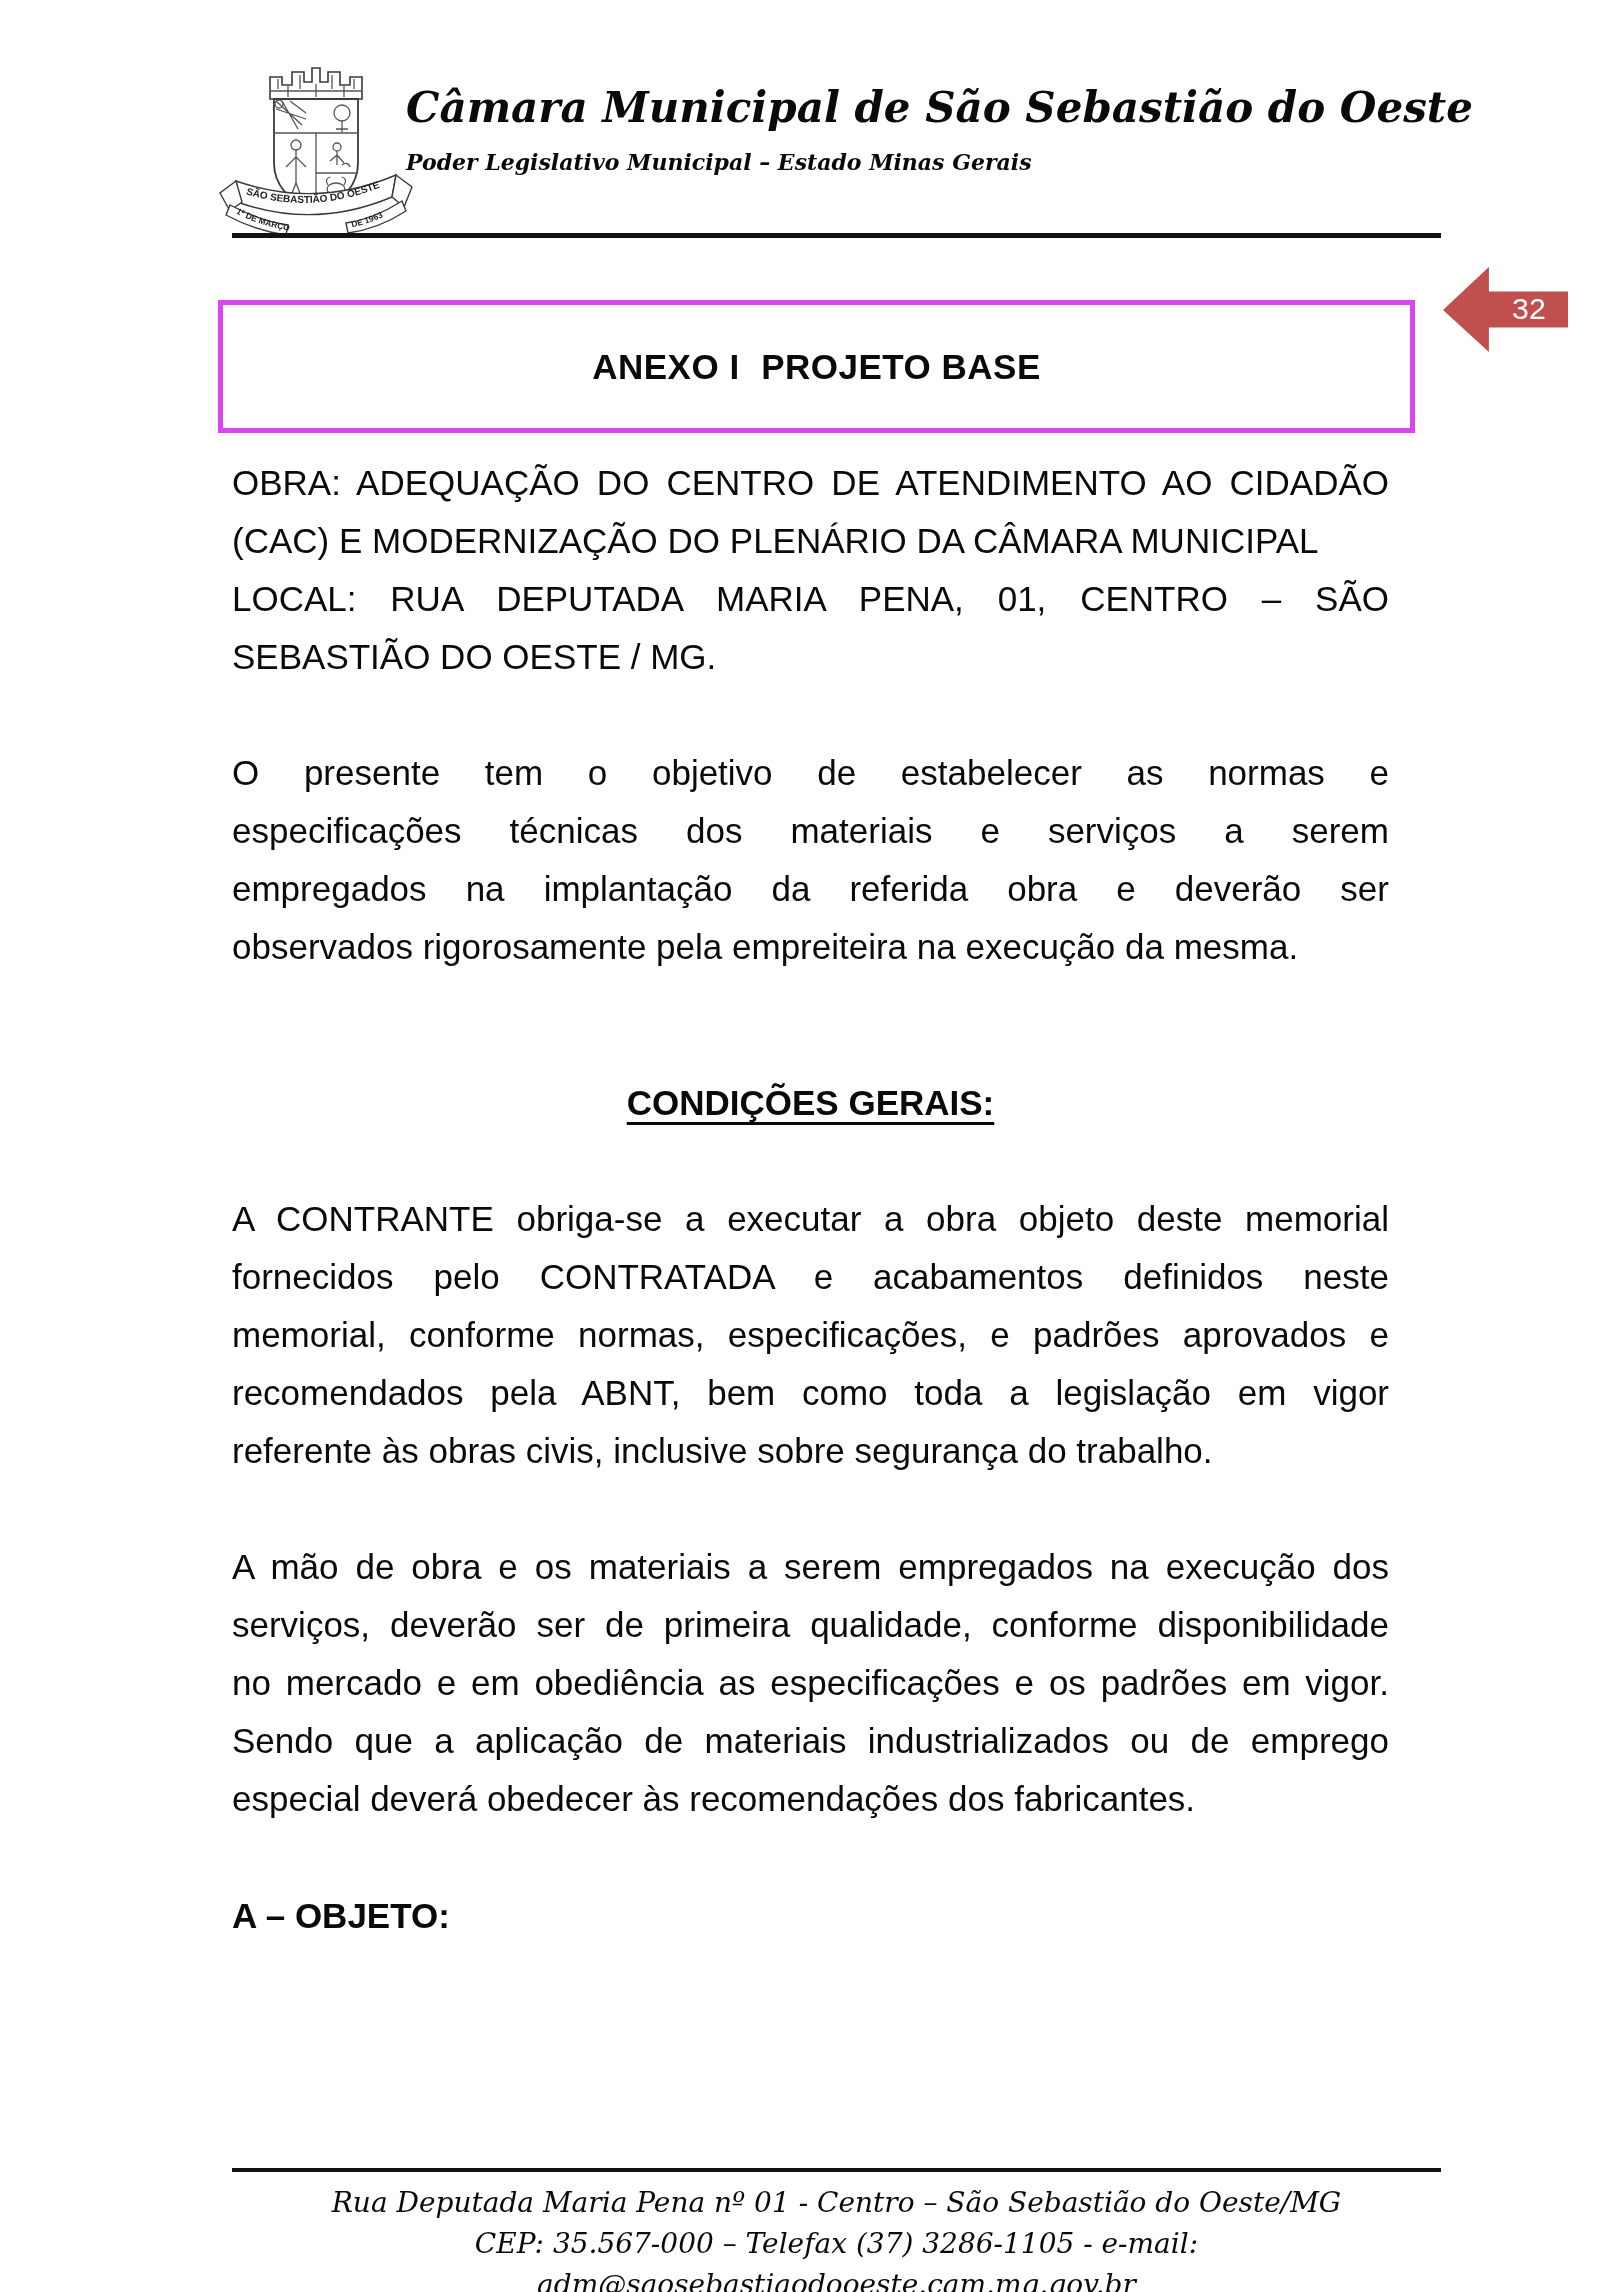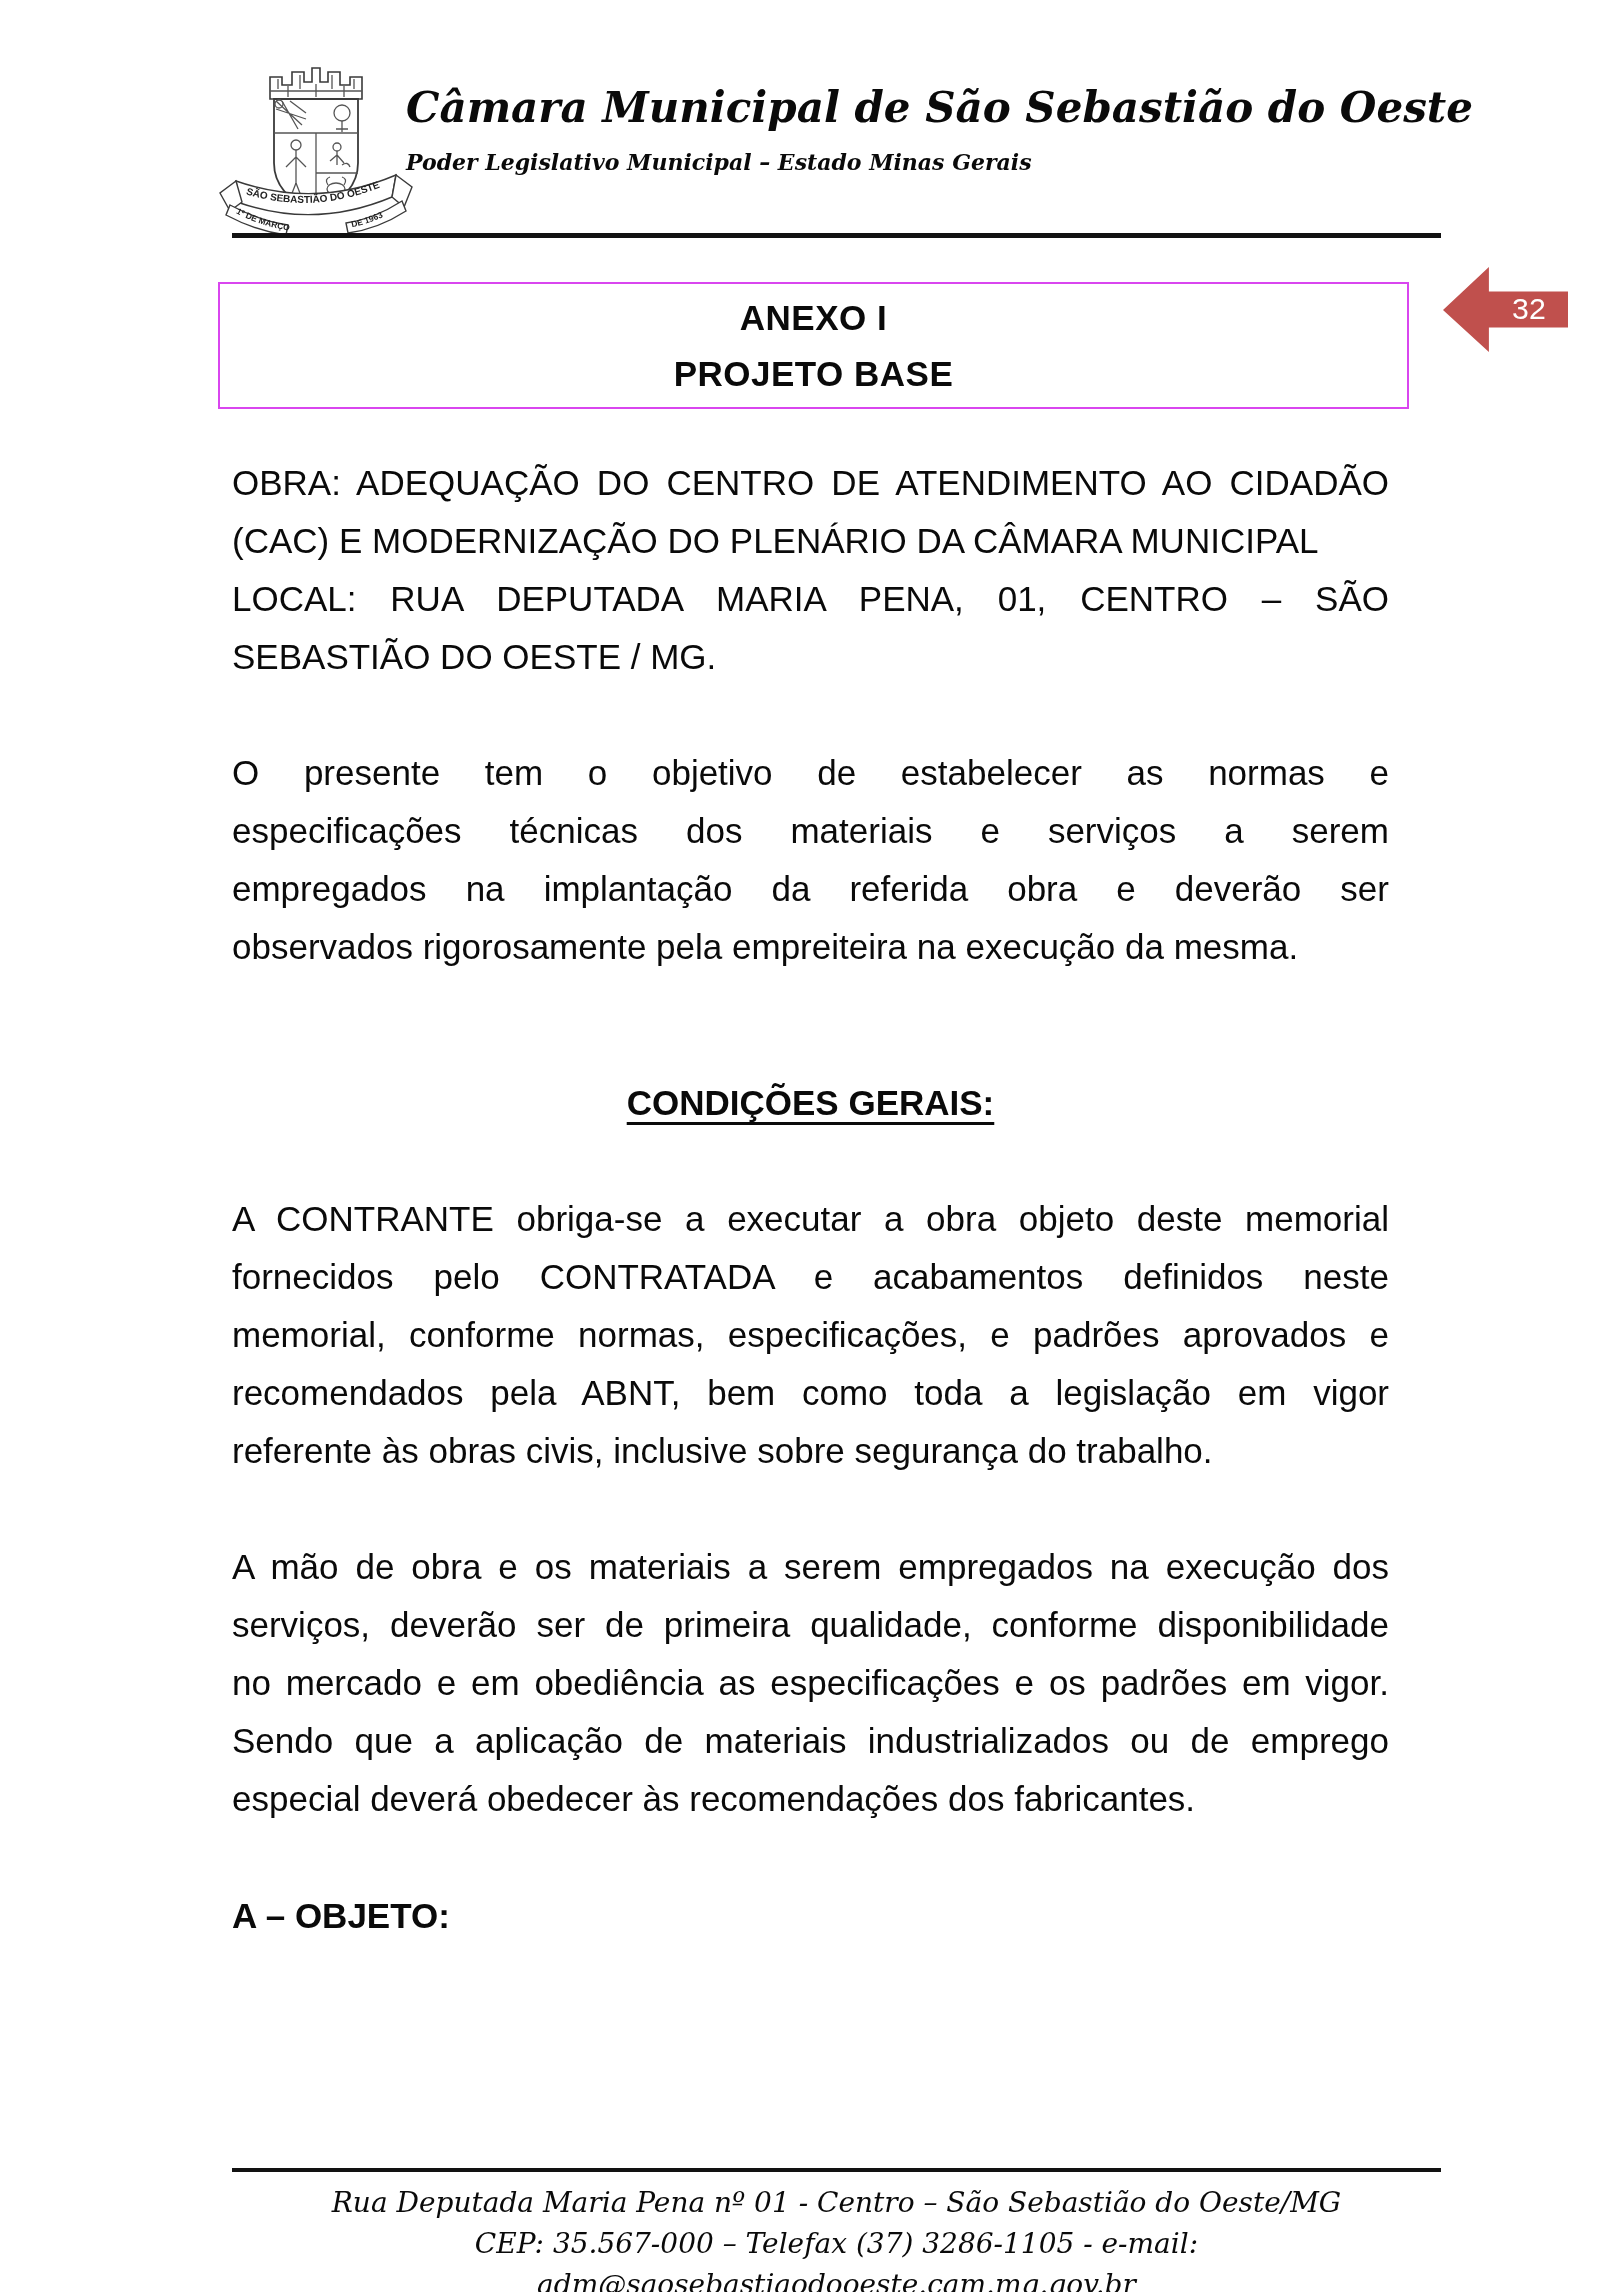--- a/index.html
+++ b/index.html
@@ -17,22 +17,22 @@
     font-size:42px;line-height:51px;white-space:nowrap;
   }
   .header-subtitle{
     font-family:"DejaVu Serif","Liberation Serif",serif;font-style:italic;font-weight:bold;
     font-size:22px;line-height:35px;margin-top:11.8px;white-space:nowrap;
   }
   .header-rule{left:232px;top:233px;width:1209px;height:4.9px;background:#121212;}
 
   
   .title-box{
-    left:218px;top:282px;width:1187px;height:123px;border:2px solid #d946ef;
-    display:flex;flex-direction:column;justify-content:center;align-items:center;gap:21.6px;
+    left:218px;top:300px;width:1187px;height:123px;border:5px solid #d946ef;
+    display:flex;flex-direction:row;justify-content:center;align-items:center;gap:21.6px;
     background:#fff;
   }
   .title-box .t{font-weight:bold;font-size:35px;line-height:35px;letter-spacing:0.5px;}
 
   
   .badge{left:1443px;top:267px;width:125px;height:85px;}
   .badge text{
     font-family:"Liberation Sans",sans-serif;font-size:31px;fill:#ffffff;
     text-anchor:middle;dominant-baseline:central;
   }

